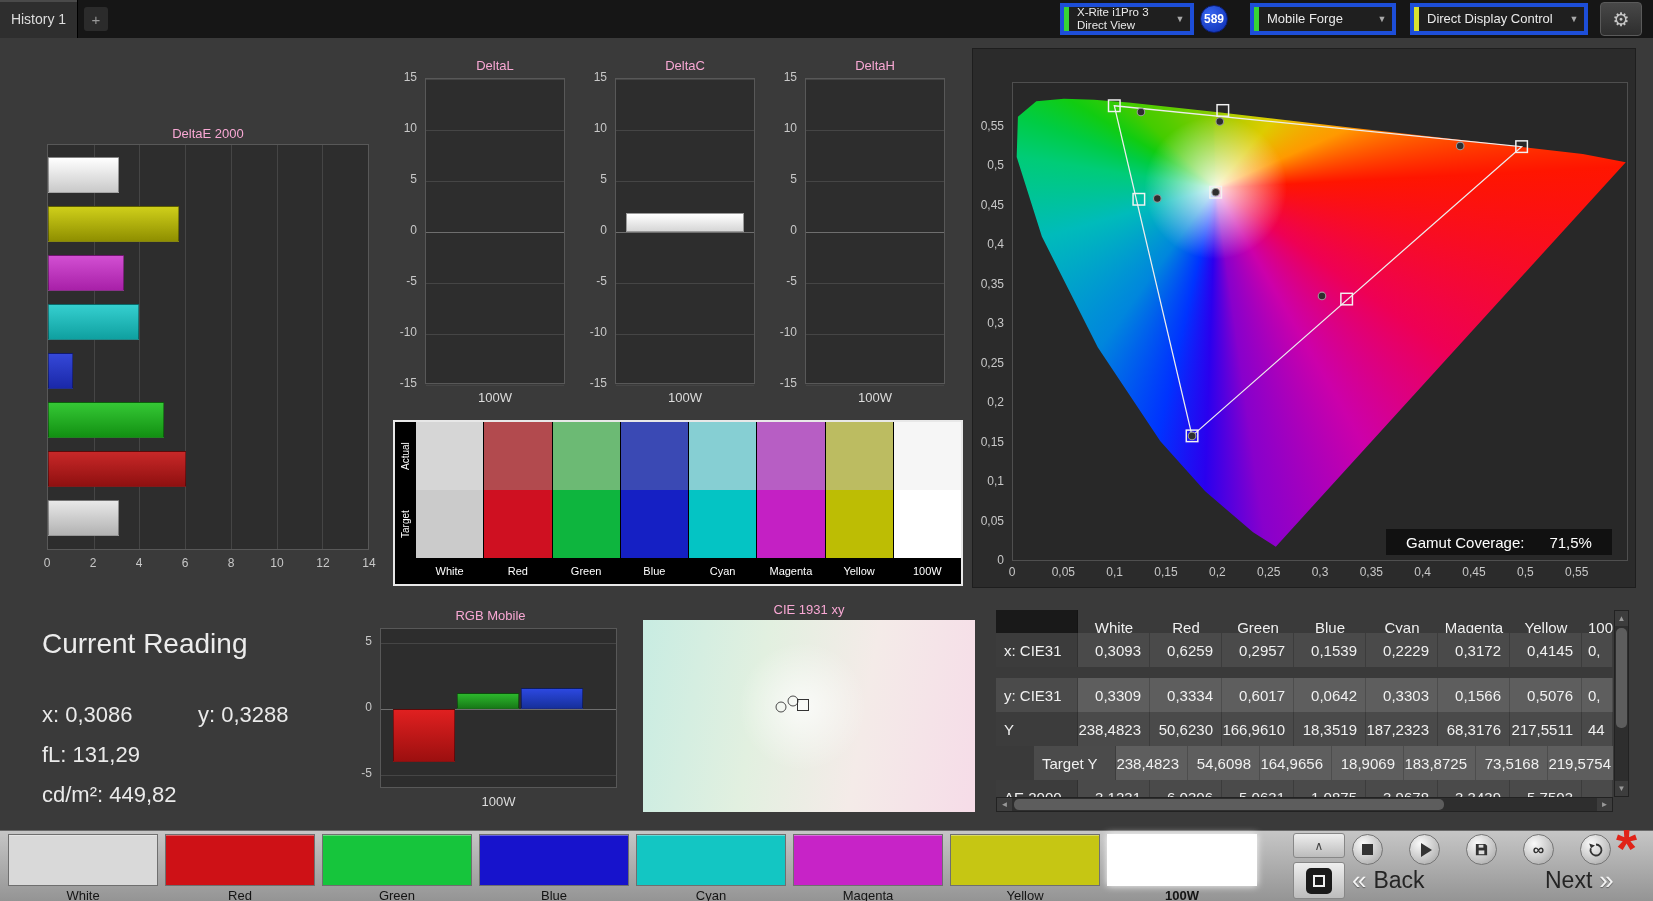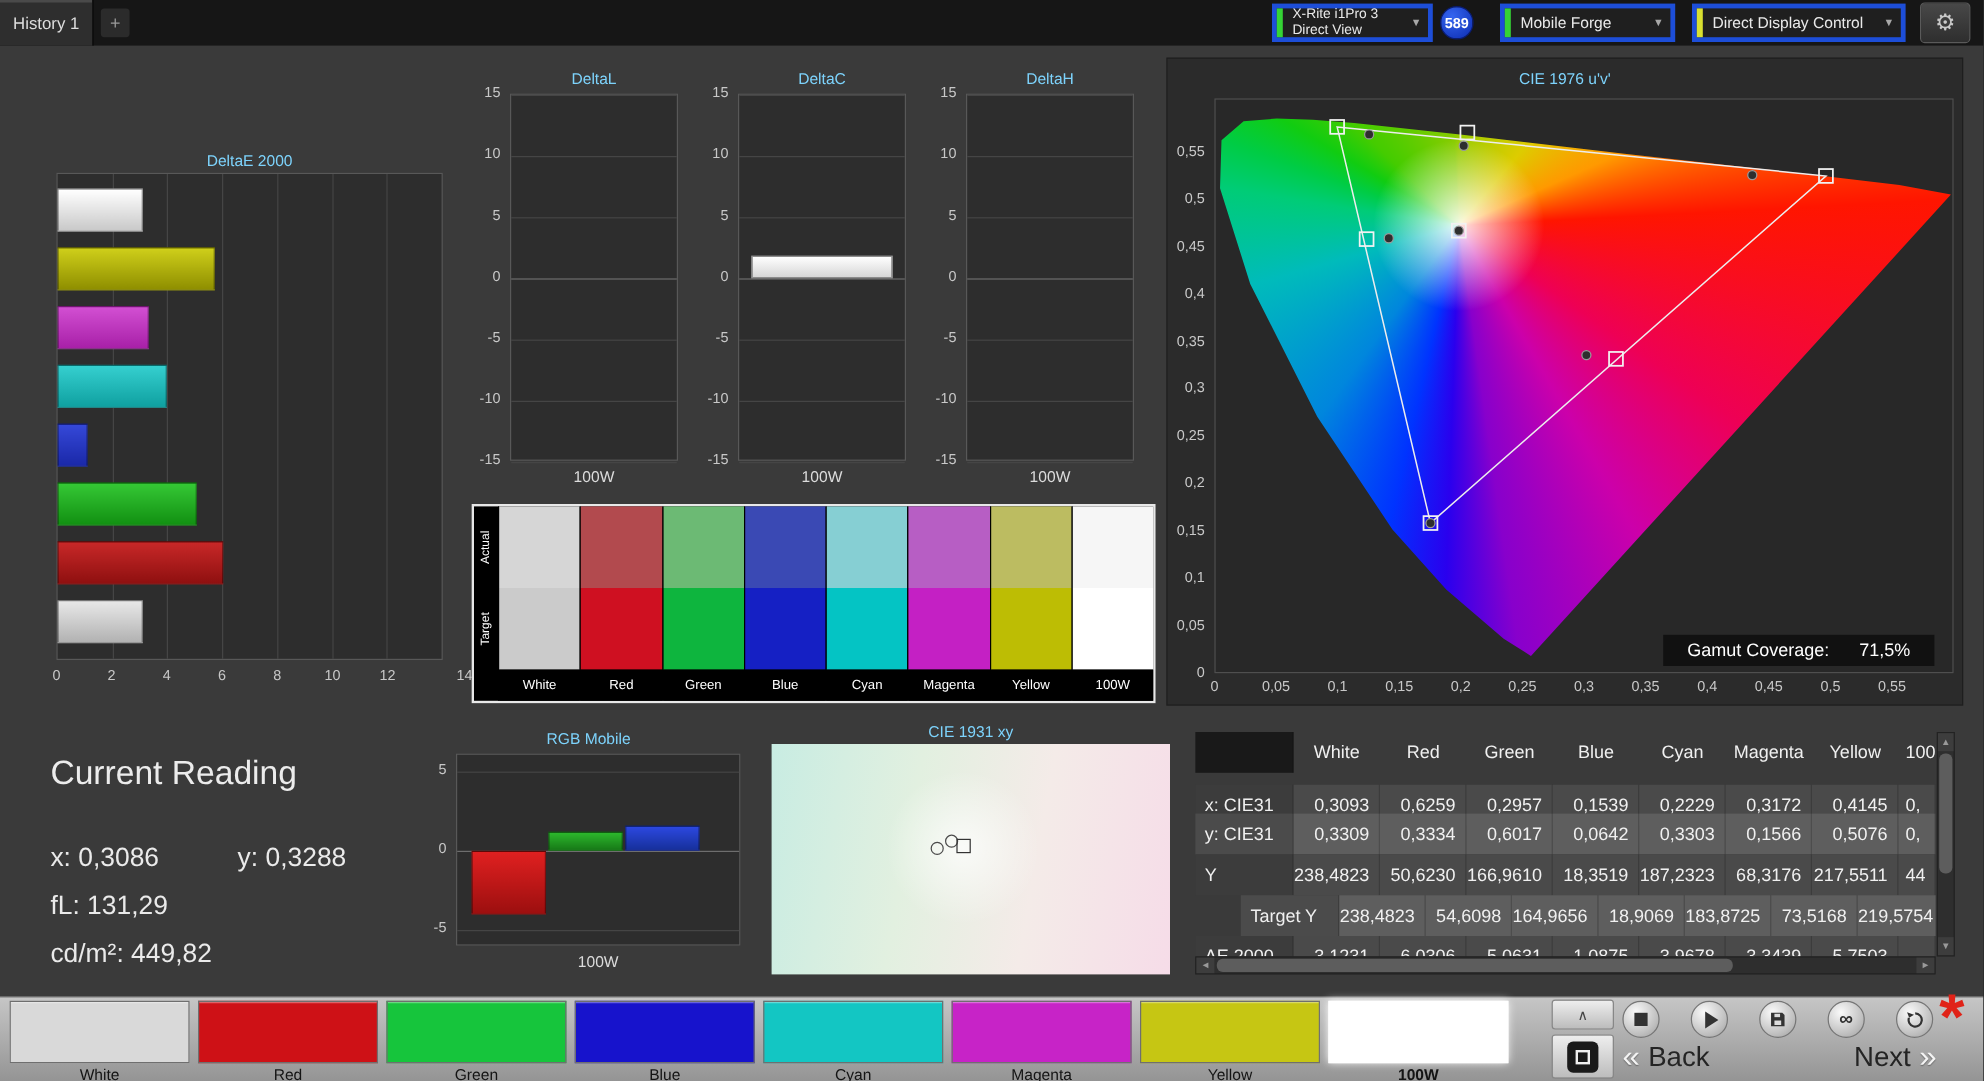--- a/index.html
+++ b/index.html
@@ -17,21 +17,21 @@
   .dd .arr{width:20px;display:flex;align-items:center;justify-content:center;color:#a8a8a8;font-size:9px}
   #dd-meter{left:1060px;width:134px;font-size:11.5px}
   #dd-pattern{left:1250px;width:146px;font-size:13px}
   #dd-display{left:1410px;width:178px;font-size:13px}
   #badge-589{position:absolute;left:1200px;top:5px;width:28px;height:28px;border-radius:50%;background:radial-gradient(circle at 35% 30%,#3565f0,#0c2cb0);color:#fff;font-size:12px;font-weight:bold;display:flex;align-items:center;justify-content:center;border:1px solid #0a1c70}
   #gear-btn{position:absolute;left:1600px;top:2px;width:42px;height:34px;background:linear-gradient(#484848,#2e2e2e);border:1px solid #5a5a5a;border-radius:4px;color:#c8c8c8;font-size:19px;display:flex;align-items:center;justify-content:center}
 
   #page-title{position:absolute;left:48px;top:57px;font-size:38px;color:#ececec;letter-spacing:.5px}
 
   
-  .chart-title{position:absolute;font-size:13px;color:#7dd3fc;text-align:center}
+  .chart-title{position:absolute;font-size:13px;color:#f9a8d4;text-align:center}
   .chart-xlabel{position:absolute;font-size:13px;color:#dcdcdc;text-align:center}
   .plot{position:absolute;background:#2d2d2d;border:1px solid #585858}
   .vgrid{position:absolute;top:0;bottom:0;width:1px;background:#454545}
   .hgrid{position:absolute;left:0;right:0;height:1px;background:#454545}
   .hgrid.zero{background:#6e6e6e}
   .xtick{position:absolute;transform:translateX(-50%);font-size:12px;color:#c8c8c8;white-space:nowrap}
   .ytick{position:absolute;left:0;right:4px;text-align:right;font-size:12px;color:#c8c8c8}
   .ticks{position:absolute}
 
   
@@ -200,21 +200,21 @@
       <div class="hbar bar-gray" style="top: 355px; width: 22.2857%;"></div>
     </div>
   <div id="deltae-x">
       <span class="xtick" style="left: 0%;">0</span>
       <span class="xtick" style="left: 14.2857%;">2</span>
       <span class="xtick" style="left: 28.5714%;">4</span>
       <span class="xtick" style="left: 42.8571%;">6</span>
       <span class="xtick" style="left: 57.1429%;">8</span>
       <span class="xtick" style="left: 71.4286%;">10</span>
       <span class="xtick" style="left: 85.7143%;">12</span>
-      <span class="xtick" style="left: 100%; margin-left: 18px;">14</span>
+      <span class="xtick" style="left: 100%;">14</span>
     </div>
 
   <div class="chart-title" id="dl-title">DeltaL</div>
   <div class="chart-title" id="dc-title">DeltaC</div>
   <div class="chart-title" id="dh-title">DeltaH</div>
   <div class="ticks" id="dl-y">
       <span class="ytick" style="top: -8px;">15</span>
       <span class="ytick" style="top: 43px;">10</span>
       <span class="ytick" style="top: 94px;">5</span>
       <span class="ytick" style="top: 145px;">0</span>
@@ -315,21 +315,20 @@
         </div>
         <div class="sw-col">
           <div class="sw-a" style="background: rgb(246, 246, 246);"></div>
           <div class="sw-t" style="background: rgb(255, 255, 255);"></div>
           <div class="sw-l">100W</div>
         </div>
       </div>
   </div>
 
   <div id="cie-panel"></div>
-  <div class="chart-title" id="cie-title">CIE 1976 u'v'</div>
   <div id="cie-plot">
     <div id="cie-locus"></div>
     <svg id="cie-svg" viewBox="0 0 585 455" preserveAspectRatio="none">
         <polygon points="96.5,21.7 484.6,60.7 170.6,336.6" fill="none" stroke="#ededed" stroke-width="1.2"></polygon>
         <rect x="187.6" y="98.7" width="11" height="11" fill="none" stroke="#f2f2f2" stroke-width="1.4"></rect>
         <rect x="479.1" y="55.2" width="11" height="11" fill="none" stroke="#f2f2f2" stroke-width="1.4"></rect>
         <rect x="91.0" y="16.2" width="11" height="11" fill="none" stroke="#f2f2f2" stroke-width="1.4"></rect>
         <rect x="165.1" y="331.1" width="11" height="11" fill="none" stroke="#f2f2f2" stroke-width="1.4"></rect>
         <rect x="114.4" y="105.4" width="11" height="11" fill="none" stroke="#f2f2f2" stroke-width="1.4"></rect>
         <rect x="312.4" y="200.6" width="11" height="11" fill="none" stroke="#f2f2f2" stroke-width="1.4"></rect>
@@ -410,21 +409,21 @@
         <div class="tcell tlabel corner"></div>
         <div class="tcell th">White</div>
         <div class="tcell th">Red</div>
         <div class="tcell th">Green</div>
         <div class="tcell th">Blue</div>
         <div class="tcell th">Cyan</div>
         <div class="tcell th">Magenta</div>
         <div class="tcell th">Yellow</div>
         <div class="tcell th tpart">100W</div>
       </div>
-      <div class="trow rdark" style="top: 44px; justify-content: space-between;">
+      <div class="trow rdark" style="top: 23px; justify-content: space-between;">
         <div class="tcell tlabel">x: CIE31</div>
         <div class="tcell">0,3093</div>
         <div class="tcell">0,6259</div>
         <div class="tcell">0,2957</div>
         <div class="tcell">0,1539</div>
         <div class="tcell">0,2229</div>
         <div class="tcell">0,3172</div>
         <div class="tcell">0,4145</div>
         <div class="tcell tpart">0,</div>
       </div>

